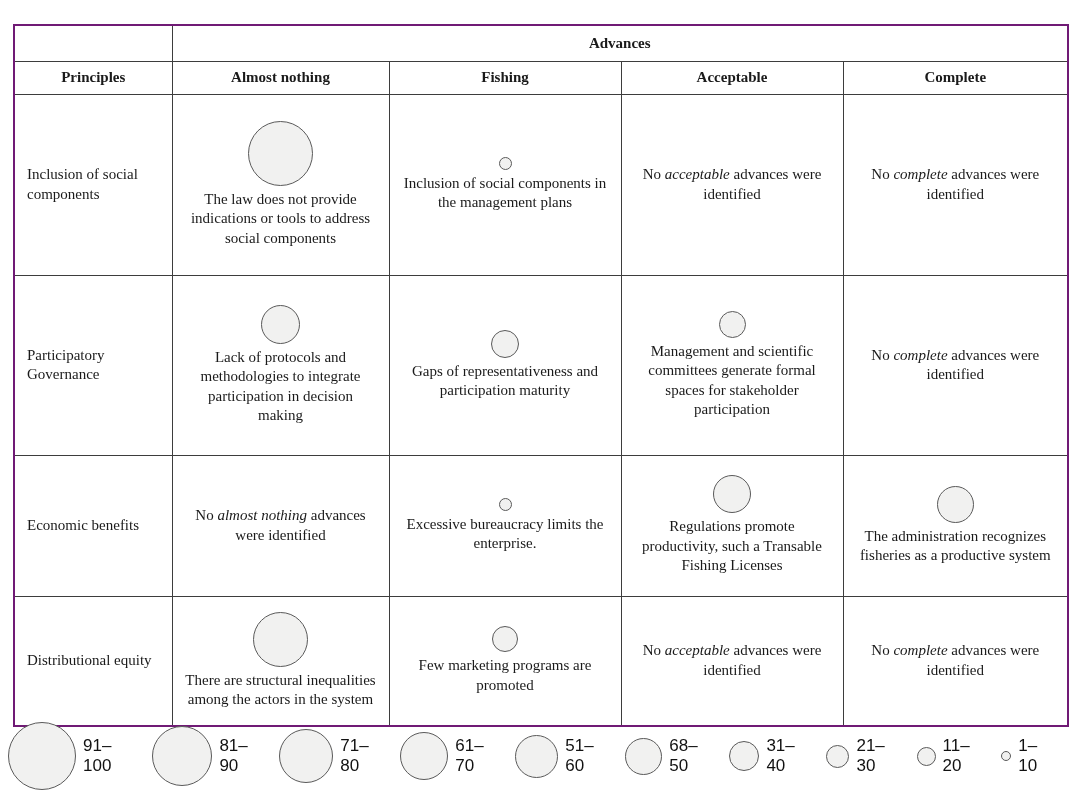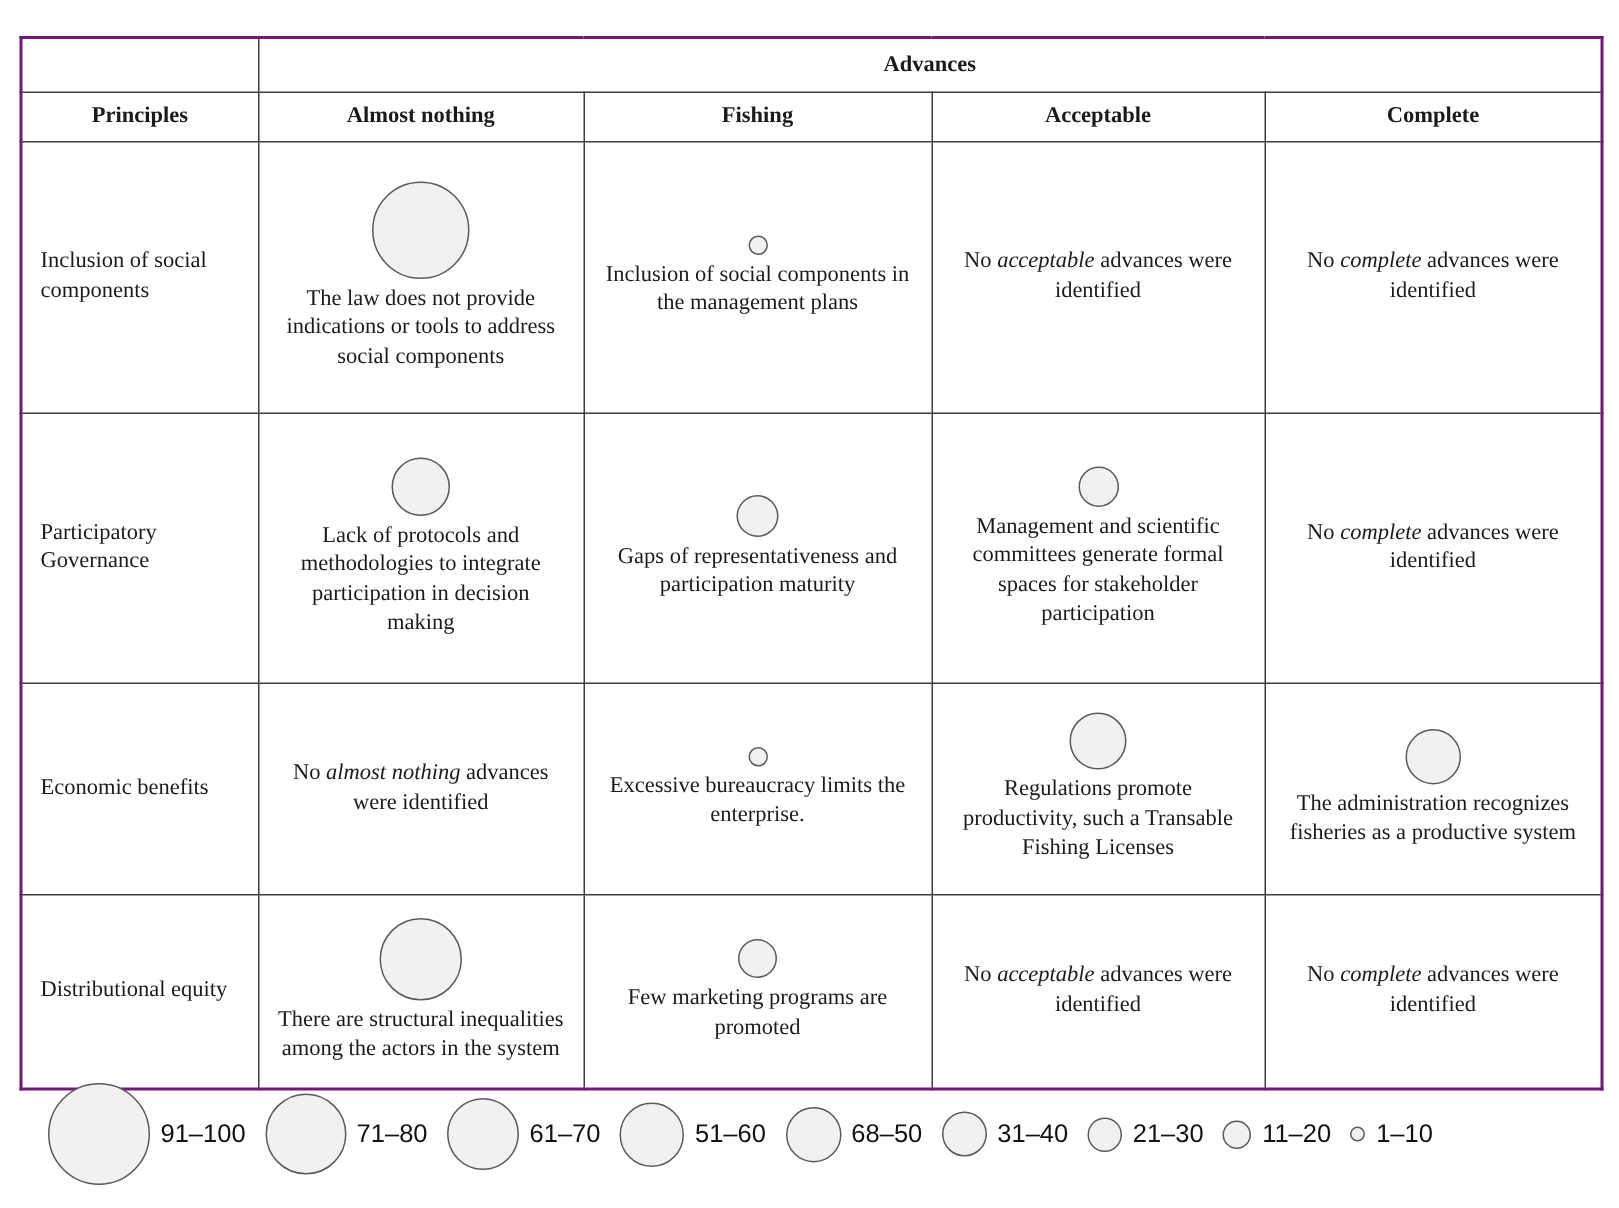--- a/index.html
+++ b/index.html
@@ -56,21 +56,21 @@
     flex: none;
     border-radius: 50%;
     background: #f1f1f0;
     border: 1.4px solid #5a5a5a;
     box-sizing: border-box;
   }
   .desc { text-align: center; }
   .it { font-style: italic; }
   .legend {
     position: absolute;
-    left: 32px; top: 718px;
+    left: 8px; top: 718px;
     width: 1048px; height: 76px;
     display: flex;
     align-items: center;
     gap: 13px;
     font-family: "Liberation Sans", sans-serif;
     font-size: 17px;
     color: #111;
   }
   .legend-item { display: flex; align-items: center; gap: 7px; }
 </style>
@@ -213,20 +213,24 @@
     </tr>
   </tbody>
     </table>
 
   <div class="legend">
     <div class="legend-item">
       <span class="bubble" style="width: 68px; height: 68px;"></span>
       <span class="legend-label">91–100</span>
     </div>
     <div class="legend-item">
+      <span class="bubble" style="width: 60px; height: 60px;"></span>
+      <span class="legend-label">81–90</span>
+    </div>
+    <div class="legend-item">
       <span class="bubble" style="width: 54px; height: 54px;"></span>
       <span class="legend-label">71–80</span>
     </div>
     <div class="legend-item">
       <span class="bubble" style="width: 48px; height: 48px;"></span>
       <span class="legend-label">61–70</span>
     </div>
     <div class="legend-item">
       <span class="bubble" style="width: 43px; height: 43px;"></span>
       <span class="legend-label">51–60</span>

